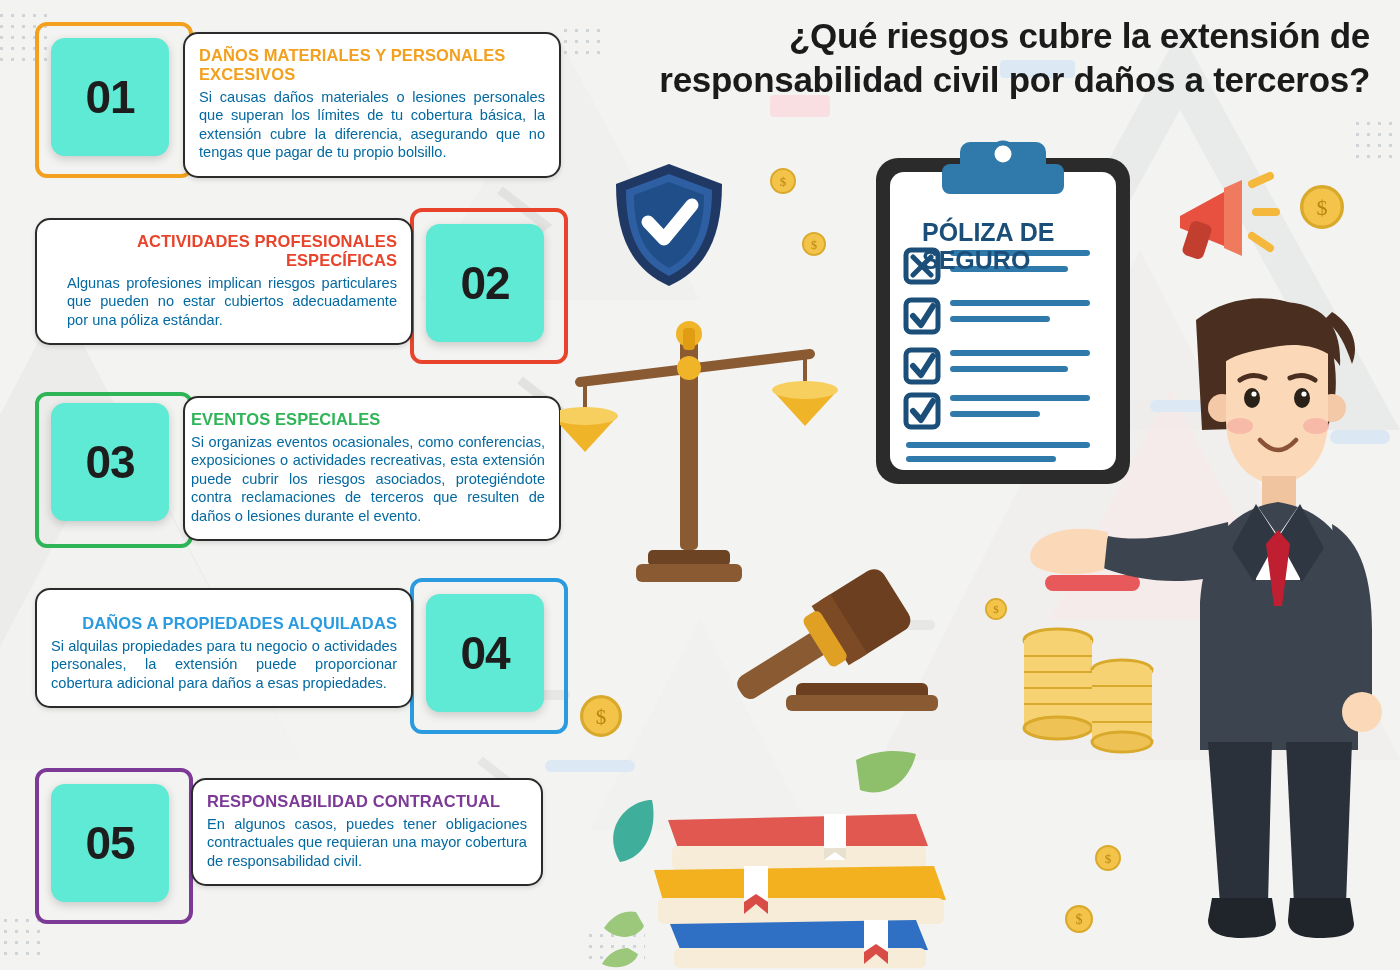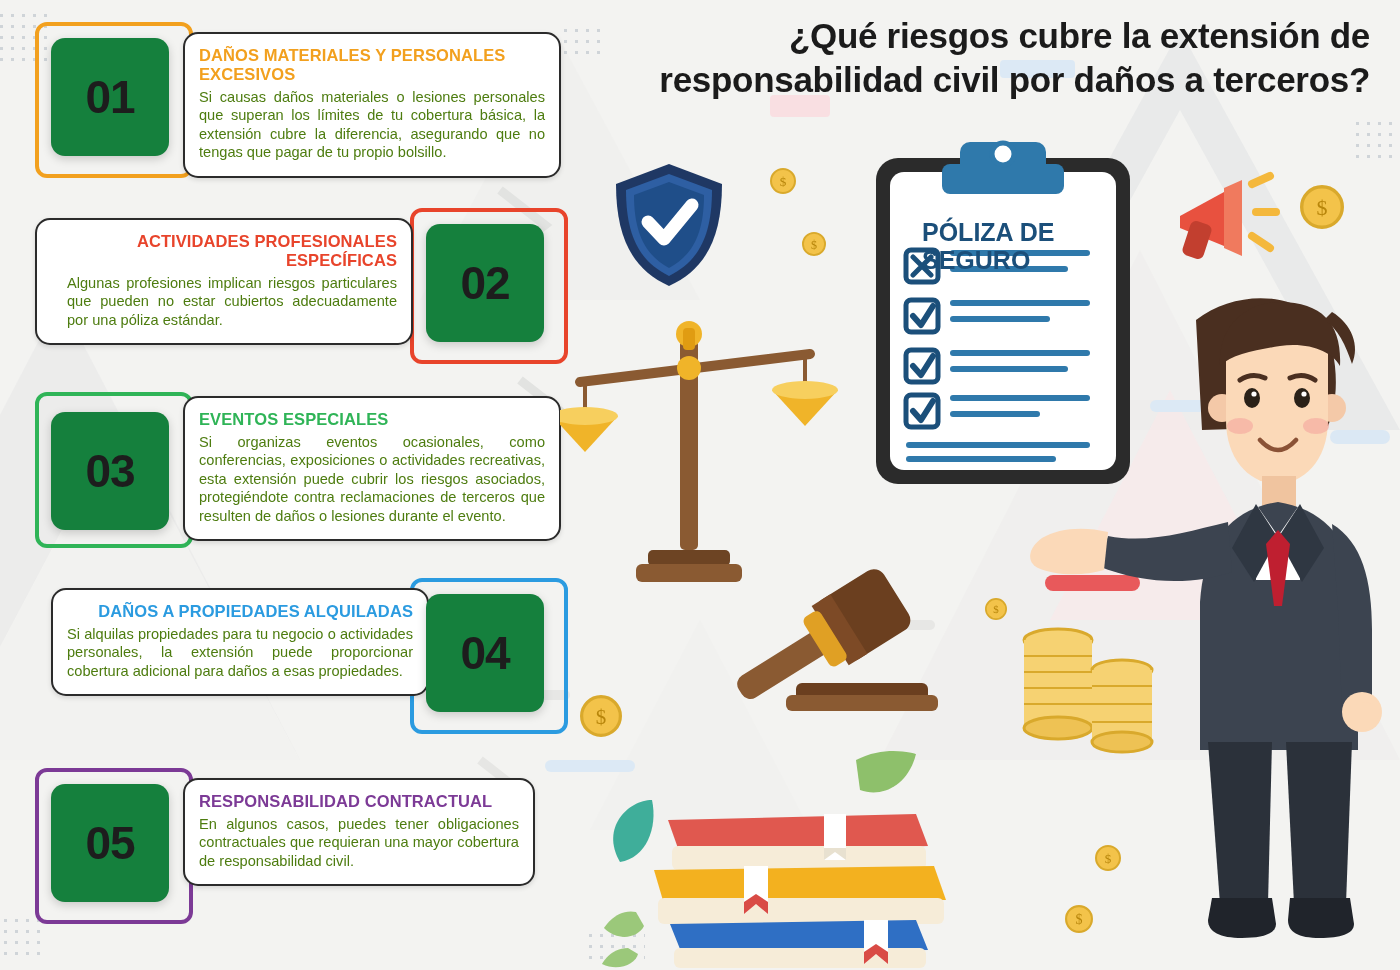--- a/index.html
+++ b/index.html
@@ -62,21 +62,21 @@
     box-shadow: 0 2px 5px rgba(0,0,0,0.12);
   }
   .accent {
     position: absolute;
     border-radius: 12px;
   }
   .numbox {
     position: absolute;
     width: 118px;
     height: 118px;
-    background: #15803d;
+    background: #5eead4;
     border-radius: 14px;
     box-shadow: 0 3px 10px rgba(0,0,0,0.18);
     display: flex;
     align-items: center;
     justify-content: center;
     font-size: 46px;
     font-weight: bold;
     color: #1d1d1d;
     letter-spacing: -1px;
     text-align: center;
@@ -84,21 +84,21 @@
   .step-head {
     font-size: 16.5px;
     font-weight: bold;
     letter-spacing: 0.1px;
     margin: 0 0 4px 0;
     text-transform: uppercase;
   }
   .step-body {
     font-size: 14.6px;
     line-height: 1.26;
-    color: #4d7c0f;
+    color: #0369a1;
     text-align: justify;
     text-justify: inter-word;
     margin: 0;
   }
   .txt-left  { text-align: left; }
   .txt-right { text-align: right; }
 
   
   .illus { position: absolute; }
 </style>
@@ -155,39 +155,39 @@
     <div class="accent" style="left:375px; top:0; width:150px; height:148px; border:4px solid #E8442B;"></div>
     <div class="card" style="left:0px; top:10px; width:378px; padding:12px 14px 14px 30px;">
       <div class="step-head txt-right" style="color:#E8442B;">ACTIVIDADES PROFESIONALES ESPECÍFICAS</div>
       <div class="step-body">Algunas profesiones implican riesgos particulares que pueden no estar cubiertos adecuadamente por una póliza estándar.</div>
     </div>
     <div class="numbox" style="left:391px; top:16px;">02</div>
   </div>
 
   <div class="step" style="left:35px; top:392px;">
     <div class="accent" style="left:0; top:0; width:150px; height:148px; border:4px solid #2FB457;"></div>
-    <div class="card" style="left:148px; top:4px; width:378px; padding:12px 14px 14px 14px;">
+    <div class="card" style="left:148px; top:4px; width:378px; padding:12px 14px 14px 6px;">
       <div class="step-head txt-left" style="color:#2FB457;">EVENTOS ESPECIALES</div>
       <div class="step-body">Si organizas eventos ocasionales, como conferencias, exposiciones o actividades recreativas, esta extensión puede cubrir los riesgos asociados, protegiéndote contra reclamaciones de terceros que resulten de daños o lesiones durante el evento.</div>
     </div>
-    <div class="numbox" style="left:16px; top:20px;">03</div>
+    <div class="numbox" style="left:16px; top:11px;">03</div>
   </div>
 
   <div class="step" style="left:35px; top:578px;">
     <div class="accent" style="left:375px; top:0; width:150px; height:148px; border:4px solid #2B9BE0;"></div>
-    <div class="card" style="left:16px; top:10px; width:378px; padding:12px 14px 14px 14px;">
+    <div class="card" style="left:0px; top:10px; width:378px; padding:24px 14px 14px 14px;">
       <div class="step-head txt-right" style="color:#2B9BE0;">DAÑOS A PROPIEDADES ALQUILADAS</div>
       <div class="step-body">Si alquilas propiedades para tu negocio o actividades personales, la extensión puede proporcionar cobertura adicional para daños a esas propiedades.</div>
     </div>
     <div class="numbox" style="left:391px; top:16px;">04</div>
   </div>
 
   <div class="step" style="left:35px; top:768px;">
     <div class="accent" style="left:0; top:0; width:150px; height:148px; border:4px solid #7C3A96;"></div>
-    <div class="card" style="left:148px; top:10px; width:352px; padding:12px 14px 14px 14px;">
+    <div class="card" style="left:156px; top:10px; width:352px; padding:12px 14px 14px 14px;">
       <div class="step-head txt-left" style="color:#7C3A96;">RESPONSABILIDAD CONTRACTUAL</div>
       <div class="step-body">En algunos casos, puedes tener obligaciones contractuales que requieran una mayor cobertura de responsabilidad civil.</div>
     </div>
     <div class="numbox" style="left:16px; top:16px;">05</div>
   </div>
 
   <svg class="illus" style="left:612px; top:160px;" width="115" height="130" viewBox="0 0 115 130">
     <path d="M57 4 L110 24 C110 80 92 110 57 126 C22 110 4 80 4 24 Z" fill="#1F3864"></path>
     <path d="M57 14 L100 30 C100 78 85 102 57 116 C29 102 14 78 14 30 Z" fill="#2E5FA3"></path>
     <path d="M57 22 L92 35 C92 76 79 96 57 108 C35 96 22 76 22 35 Z" fill="#1F4E89"></path>

